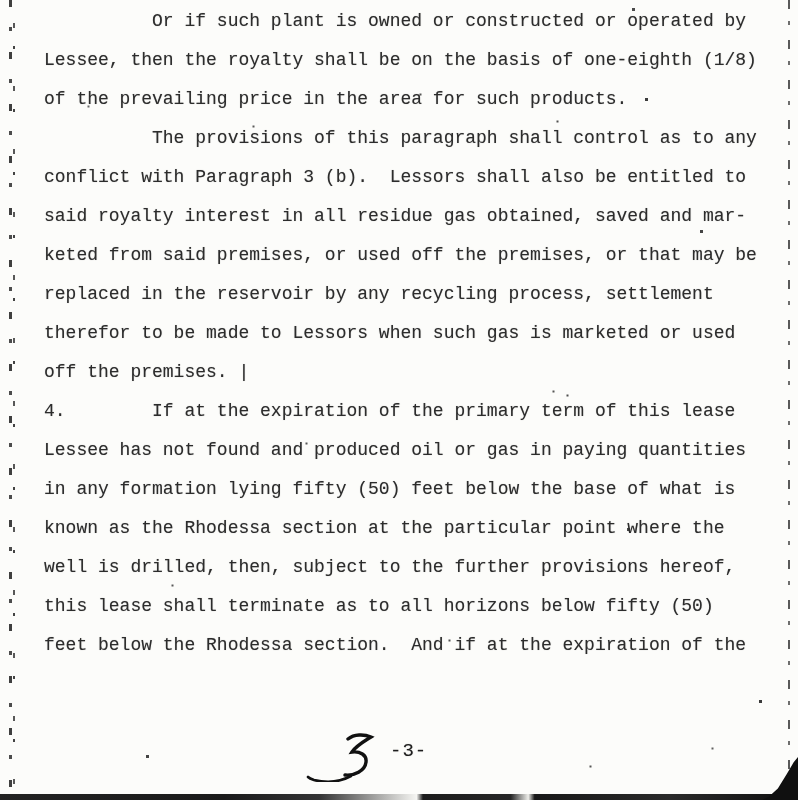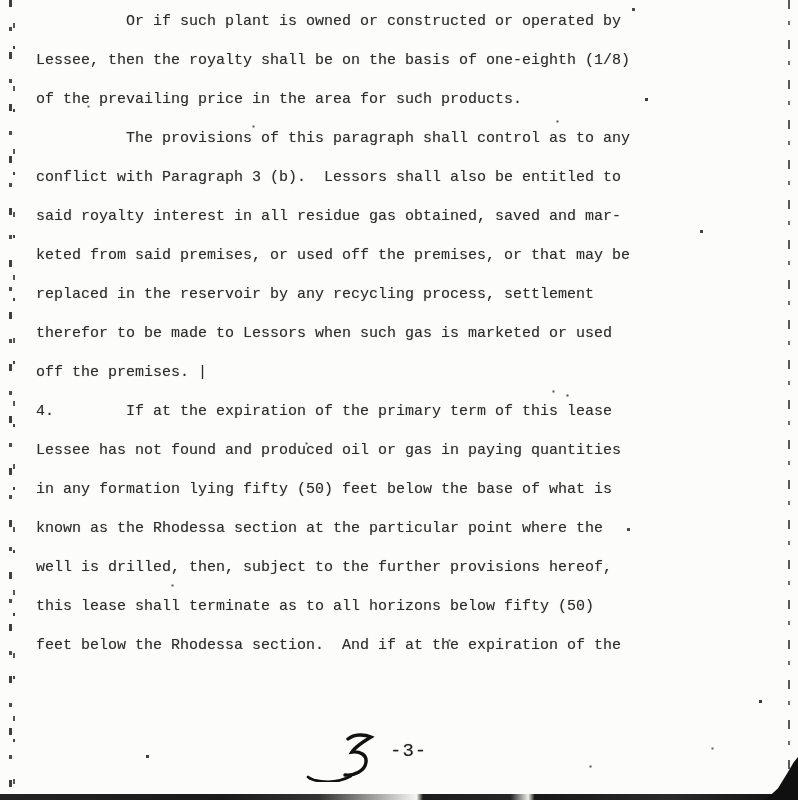--- a/index.html
+++ b/index.html
@@ -11,22 +11,22 @@
   }
   .page {
     position: relative;
     width: 798px; height: 800px;
     background: #fcfcfa;
     overflow: hidden;
   }
   
   .text-block {
     position: absolute;
-    left: 36px; top: 2px;
-    font-size: 15px;
+    left: 44px; top: 2px;
+    font-size: 18px;
     line-height: 39px;
     color: #2c2c2c;
     white-space: pre;
     text-shadow: 0 0 1px rgba(45,45,45,0.35);
   }
   .doc-line { height: 39px; }
 
   
   .edge-marks-left {
     position: absolute; left: 3px; top: 0;

